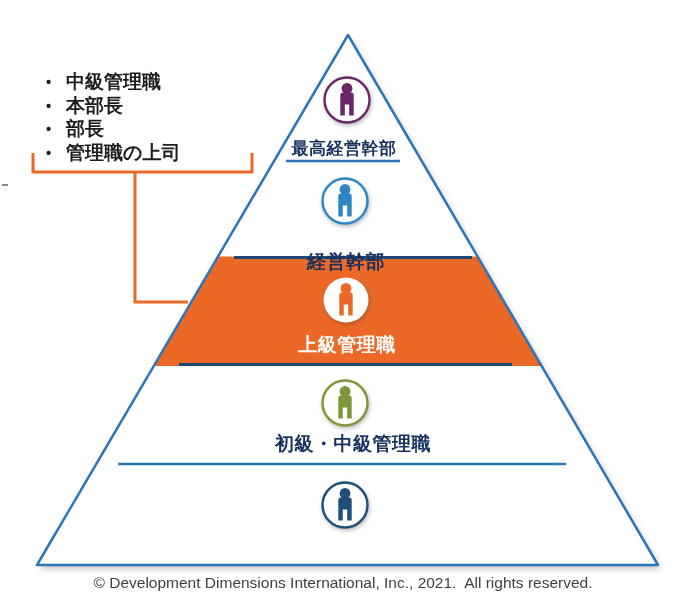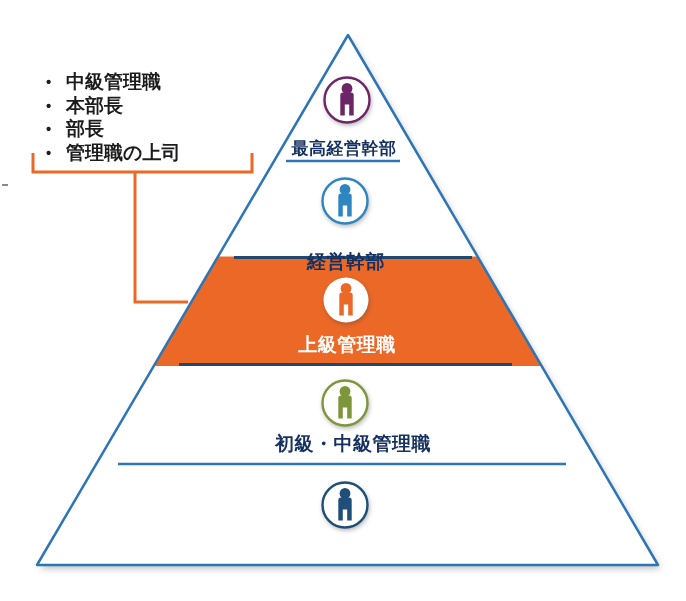--- a/index.html
+++ b/index.html
@@ -129,13 +129,14 @@
     </div>
   </div>
 
   <div class="lvl-label small" style="left:344px; top:148px;">最高経営幹部</div>
   <div class="lvl-label normal" style="left:346px; top:238px;margin-top:24px;">経営幹部</div>
   <div class="lvl-label normal highlight" style="left:347px; top:345px;">上級管理職</div>
   <div class="lvl-label normal" style="left:345px; top:444px;margin-left:8px;">初級・中級管理職</div>
 
   <div class="stray-dash"></div>
 
+  <div class="copyright">© Development Dimensions International, Inc., 2021.  All rights reserved.</div>
 </div>
 
 </body></html>

